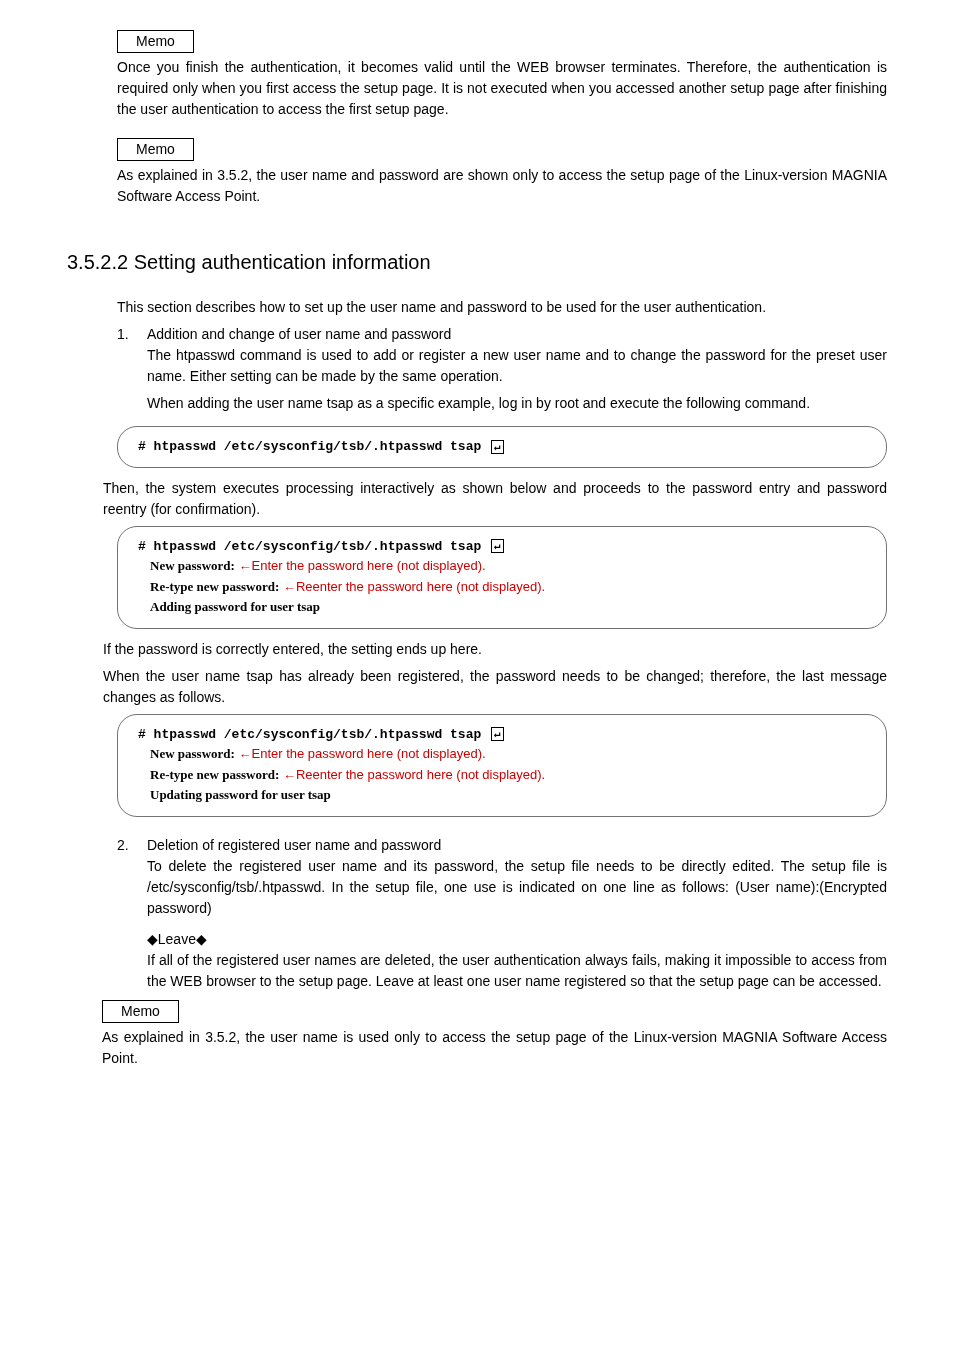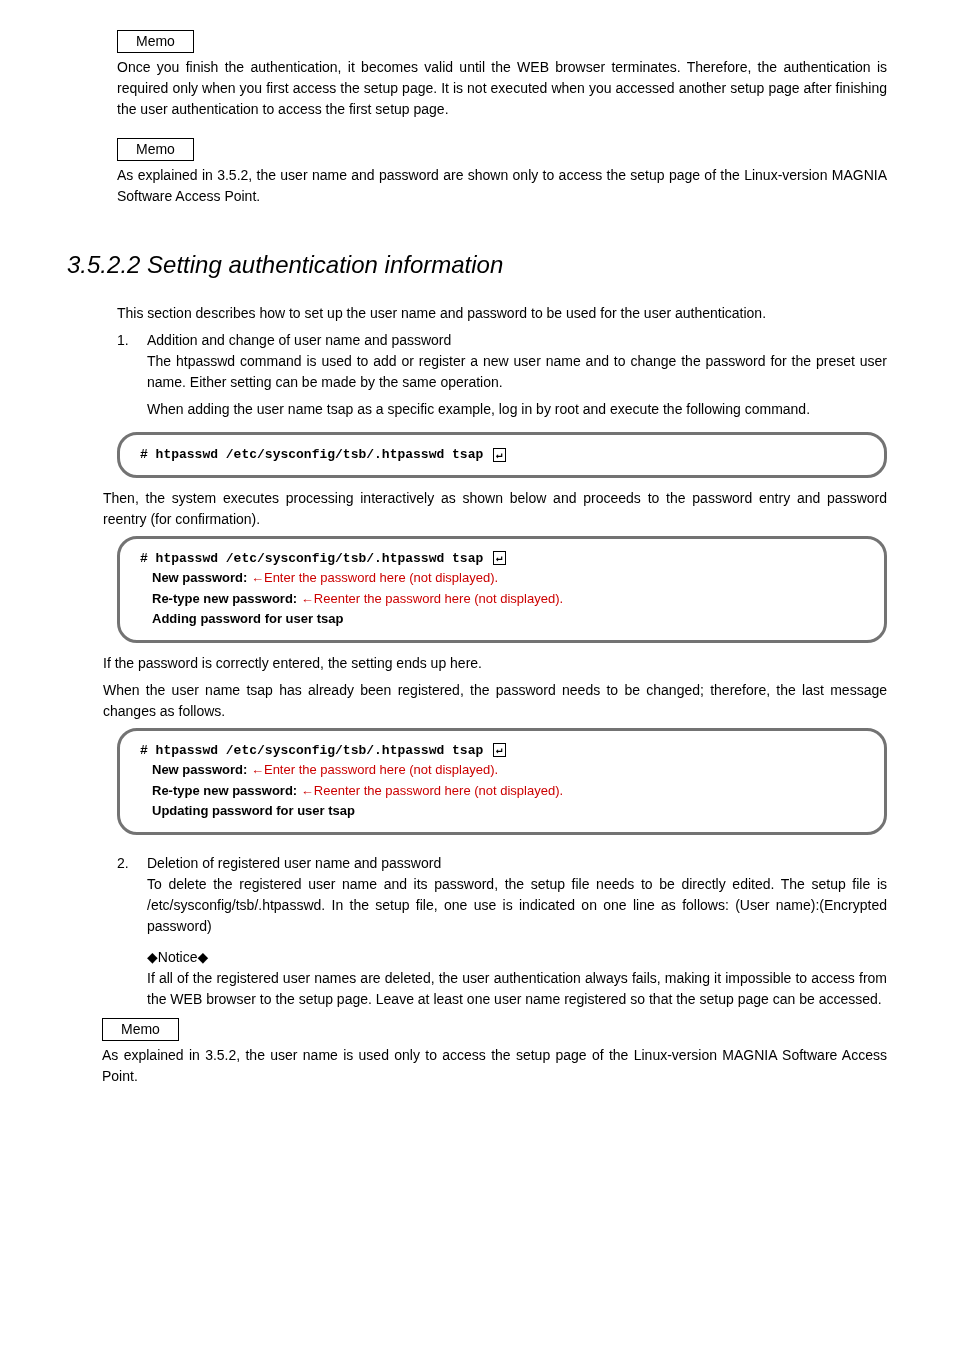--- a/index.html
+++ b/index.html
@@ -22,39 +22,38 @@
     text-align: justify;
   }
   .indent1b {
     margin-left: 35px;
     text-align: justify;
   }
   .indent2 {
     margin-left: 36px;
   }
   h2 {
-    font-size: 24px;
+    font-size: 20px;
     font-weight: normal;
     margin: 40px 0 20px 0;
-    font-style: italic;
   }
   .para {
     text-align: justify;
     margin-bottom: 6px;
   }
   .num-row {
     display: flex;
     margin-bottom: 2px;
   }
   .num {
     width: 30px;
     flex-shrink: 0;
   }
   .code-box {
-    border: 3px solid #737373;
+    border: 1px solid #737373;
     border-radius: 20px;
     padding: 10px 20px;
     margin: 6px 0 10px 50px;
     font-family: "Courier New", monospace;
     font-size: 13px;
     font-weight: bold;
   }
   .code-line {
     white-space: nowrap;
   }
@@ -66,21 +65,21 @@
     padding: 1px 2px 0 2px;
     vertical-align: middle;
     margin-left: 2px;
   }
   .red {
     color: #c00;
     font-family: Arial, sans-serif;
     font-weight: normal;
   }
   .mono {
-    font-family: Liberation Sans, sans-serif;
+    font-family: Liberation Serif, serif;
     font-weight: bold;
     padding-left: 12px;
   }
   .notice {
     margin-top: 10px;
   }
   .section-gap { margin-top: 18px; }
 </style>
 </head>
 <body>
@@ -158,21 +157,21 @@
   </div>
 </div>
 
 <div class="indent1 section-gap">
   <div class="num-row">
     <div class="num">2.</div>
     <div>
       <div>Deletion of registered user name and password</div>
       <div class="para">To delete the registered user name and its password, the setup file needs to be directly edited.   The setup file is /etc/sysconfig/tsb/.htpasswd.   In the setup file, one use is indicated on one line as follows:       (User name):(Encrypted password)</div>
 
-      <div class="notice">◆Notice◆</div>
+      <div class="notice">◆Leave◆</div>
       <div class="para">If all of the registered user names are deleted, the user authentication always fails, making it impossible to access from the WEB browser to the setup page.   Leave at least one user name registered so that the setup page can be accessed.</div>
     </div>
   </div>
 </div>
 
 <div class="indent1b">
   <div class="memo-box">Memo</div>
   <div class="para">As explained in 3.5.2, the user name is used only to access the setup page of the Linux-version MAGNIA Software Access Point.</div>
 </div>
 

